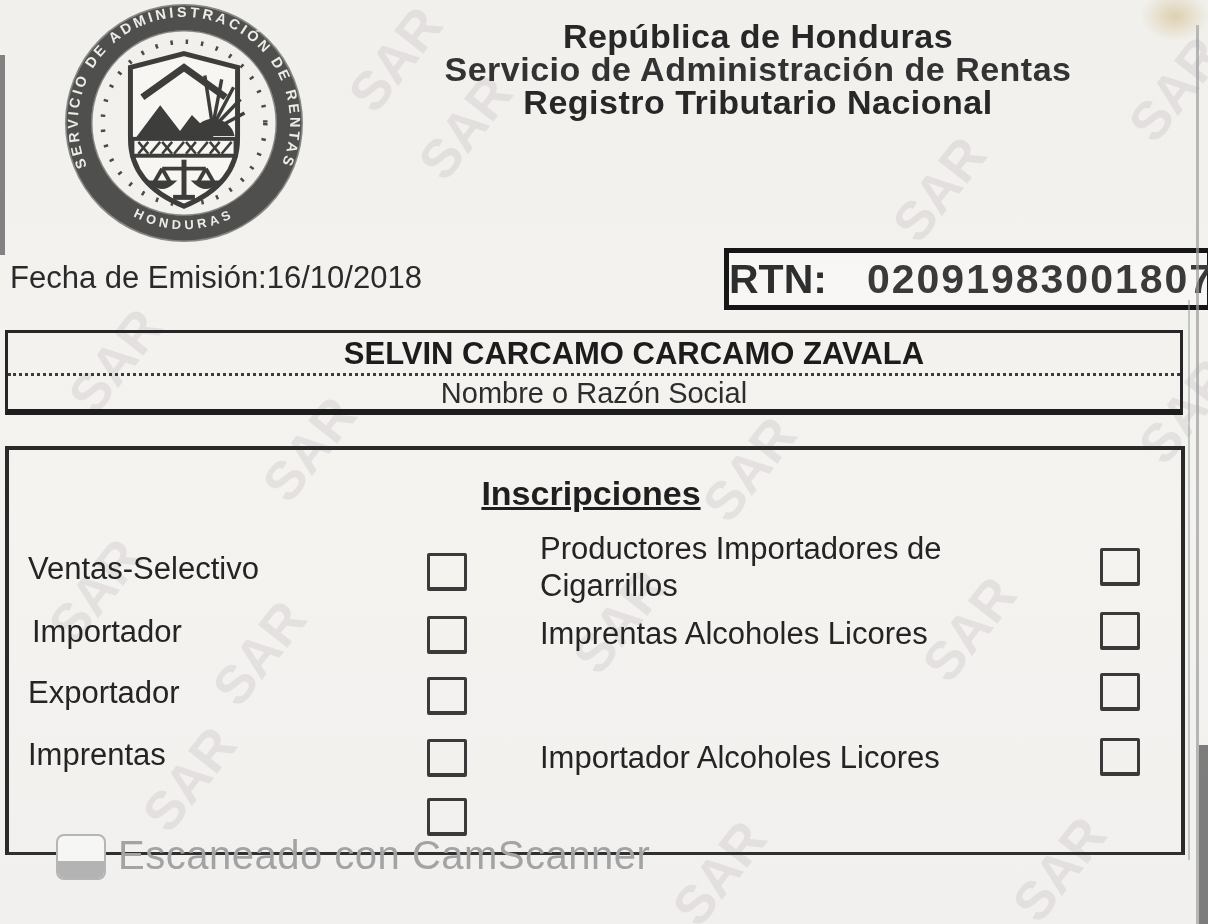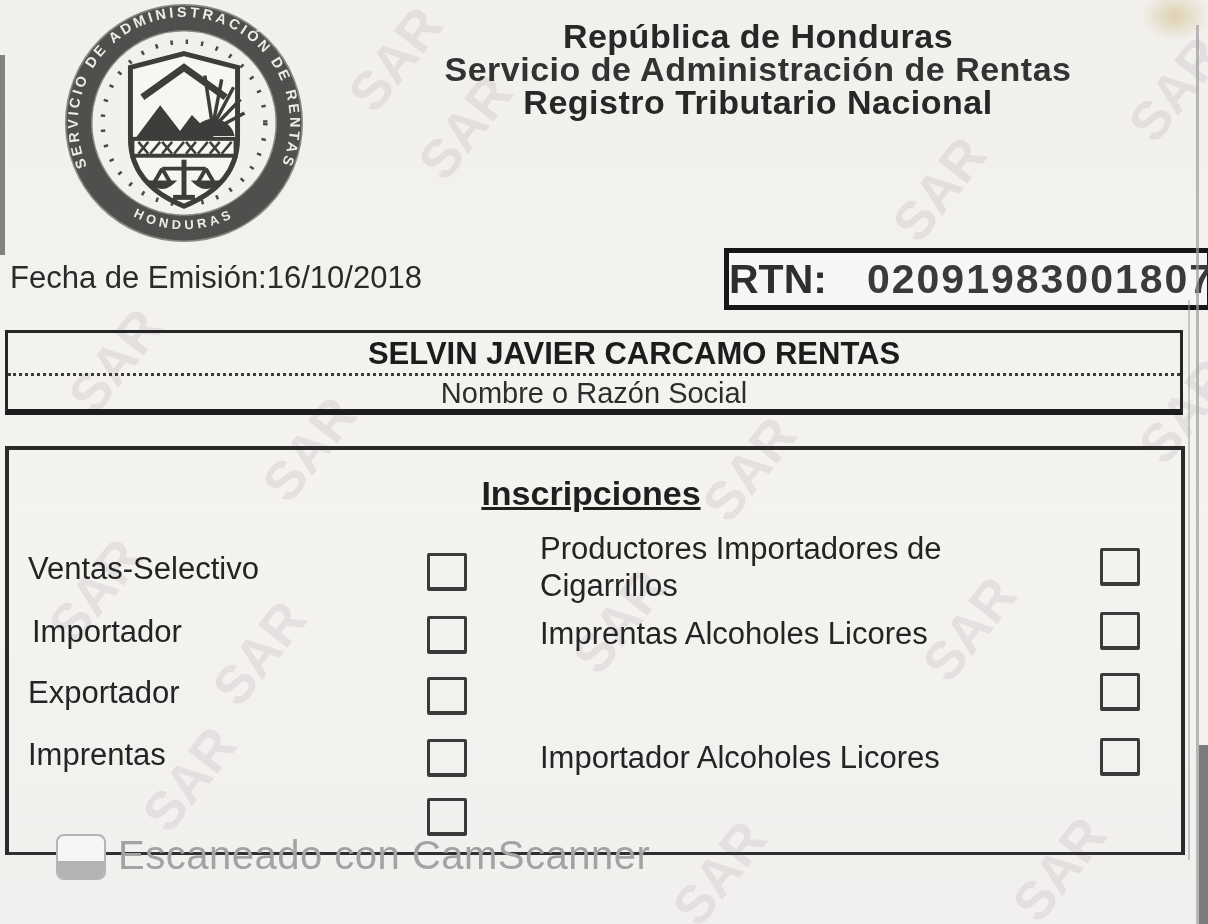--- a/index.html
+++ b/index.html
@@ -155,21 +155,21 @@
   <div class="emission">
     <span>Fecha de Emisión:</span><span>16/10/2018</span>
   </div>
 
   <div class="rtn-box">
     <span>RTN:</span>
     <span class="num">02091983001807</span>
   </div>
 
   <div class="name-box">
-    <div class="name-text">SELVIN JAVIER CARCAMO RENTAS</div>
+    <div class="name-text">SELVIN CARCAMO CARCAMO ZAVALA</div>
     <div class="name-dotline"></div>
     <div class="name-caption">Nombre o Razón Social</div>
   </div>
 
   <div class="insc-box"></div>
   <div class="insc-title">Inscripciones</div>
 
   <div class="lbl lab-l1">Ventas-Selectivo</div>
   <div class="lbl lab-l2">Importador</div>
   <div class="lbl lab-l3">Exportador</div>

